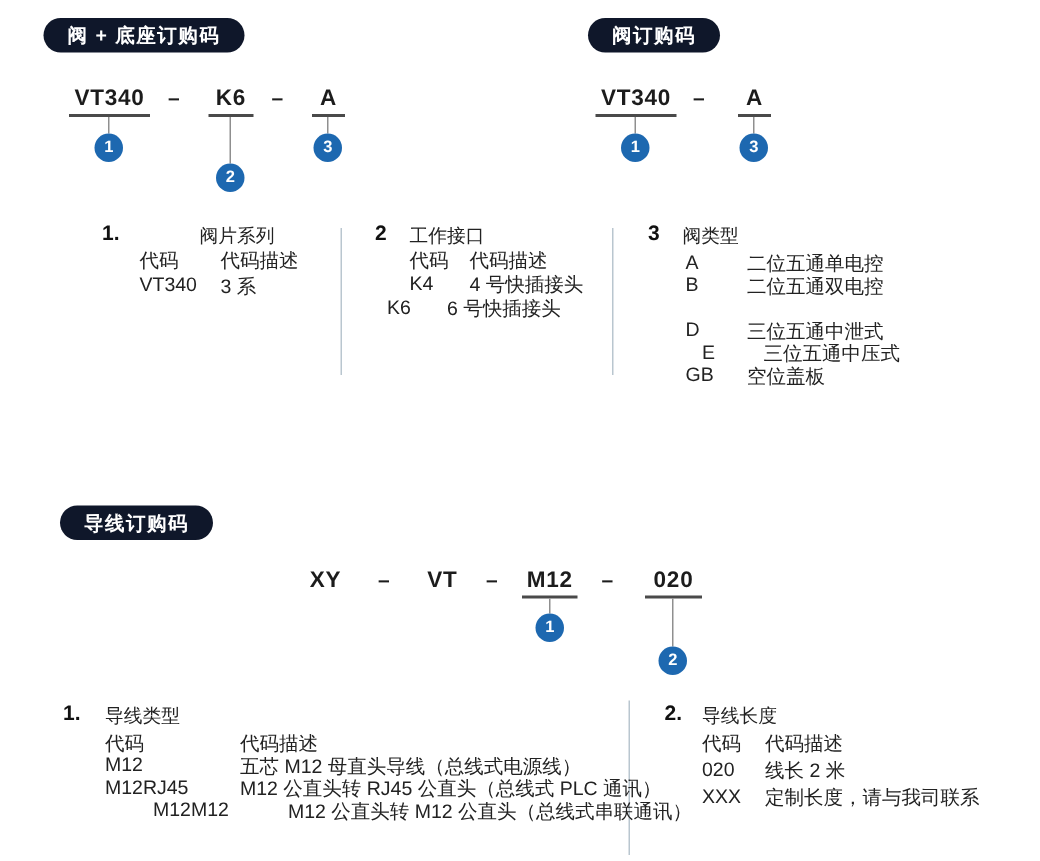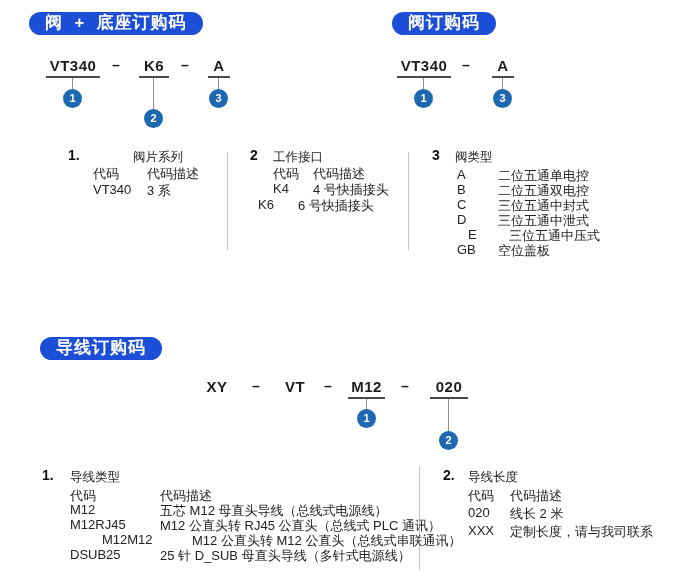--- a/index.html
+++ b/index.html
@@ -1,22 +1,22 @@
 <!DOCTYPE html>
 <html><head>
 <meta charset="utf-8">
 <style>
   * { margin:0; padding:0; box-sizing:border-box; }
   html,body { background:#ffffff; }
   body { font-family:"Liberation Sans","DejaVu Sans",sans-serif; color:#222; }
   .page { position:relative; width:693px; height:574px; background:#ffffff; overflow:hidden; }
 
-  .badge { position:absolute; background:#1d4ed8; color:#ffffff; font-weight:bold;
-           font-size:17px; line-height:23px; height:23px; padding:0 16px;
-           border-radius:13px; letter-spacing:1px; white-space:nowrap;font-family:Liberation Mono, monospace; }
+  .badge { position:absolute; background:#0f172a; color:#ffffff; font-weight:bold;
+           font-size:13px; line-height:23px; height:23px; padding:0 16px;
+           border-radius:13px; letter-spacing:1px; white-space:nowrap; }
 
   .code-part { position:absolute; font-weight:bold; font-size:15px; color:#1c1c1c;
                text-align:center; letter-spacing:.5px; }
   .underlined { border-bottom:2px solid #4a4a4a; padding-bottom:2px; }
   .sep { position:absolute; font-weight:bold; font-size:14px; color:#1c1c1c; }
 
   .connector { position:absolute; width:1px; background:#8f8f8f; }
   .marker { position:absolute; width:19px; height:19px; border-radius:50%;
             background:#1d68b0; color:#ffffff; font-size:11px; font-weight:bold;
             text-align:center; line-height:19px; }
@@ -86,23 +86,20 @@
   </div>
 
   <div class="tnum" style="left:432px; top:147px;">3</div>
   <div class="ttitle" style="left:455px; top:149px;">阀类型</div>
   <div class="trow w41" style="left:457px; top:167px;">
     <span class="c">A</span><span>二位五通单电控</span>
   </div>
   <div class="trow w41" style="left:457px; top:182px;">
     <span class="c">B</span><span>二位五通双电控</span>
   </div>
-  <div class="trow w41" style="left:457px; top:197px;">
-    <span class="c">C</span><span>三位五通中封式</span>
-  </div>
   <div class="trow w41" style="left:457px; top:212px;">
     <span class="c">D</span><span>三位五通中泄式</span>
   </div>
   <div class="trow w41" style="left:468px; top:227px;">
     <span class="c">E</span><span>三位五通中压式</span>
   </div>
   <div class="trow w41" style="left:457px; top:242px;">
     <span class="c">GB</span><span>空位盖板</span>
   </div>
 
@@ -130,23 +127,20 @@
   </div>
   <div class="trow w90" style="left:70px; top:502px;">
     <span class="c">M12</span><span>五芯 M12 母直头导线（总线式电源线）</span>
   </div>
   <div class="trow w90" style="left:70px; top:517px;">
     <span class="c">M12RJ45</span><span>M12 公直头转 RJ45 公直头（总线式 PLC 通讯）</span>
   </div>
   <div class="trow w90" style="left:70px; top:532px;margin-left:32px;">
     <span class="c">M12M12</span><span>M12 公直头转 M12 公直头（总线式串联通讯）</span>
   </div>
-  <div class="trow w90" style="left:70px; top:547px;">
-    <span class="c">DSUB25</span><span>25 针 D_SUB 母直头导线（多针式电源线）</span>
-  </div>
 
   <div class="tnum" style="left:443px; top:467px;">2.</div>
   <div class="ttitle" style="left:468px; top:469px;">导线长度</div>
   <div class="trow w42" style="left:468px; top:487px;">
     <span class="c">代码</span><span>代码描述</span>
   </div>
   <div class="trow w42" style="left:468px; top:505px;">
     <span class="c">020</span><span>线长 2 米</span>
   </div>
   <div class="trow w42" style="left:468px; top:523px;">

